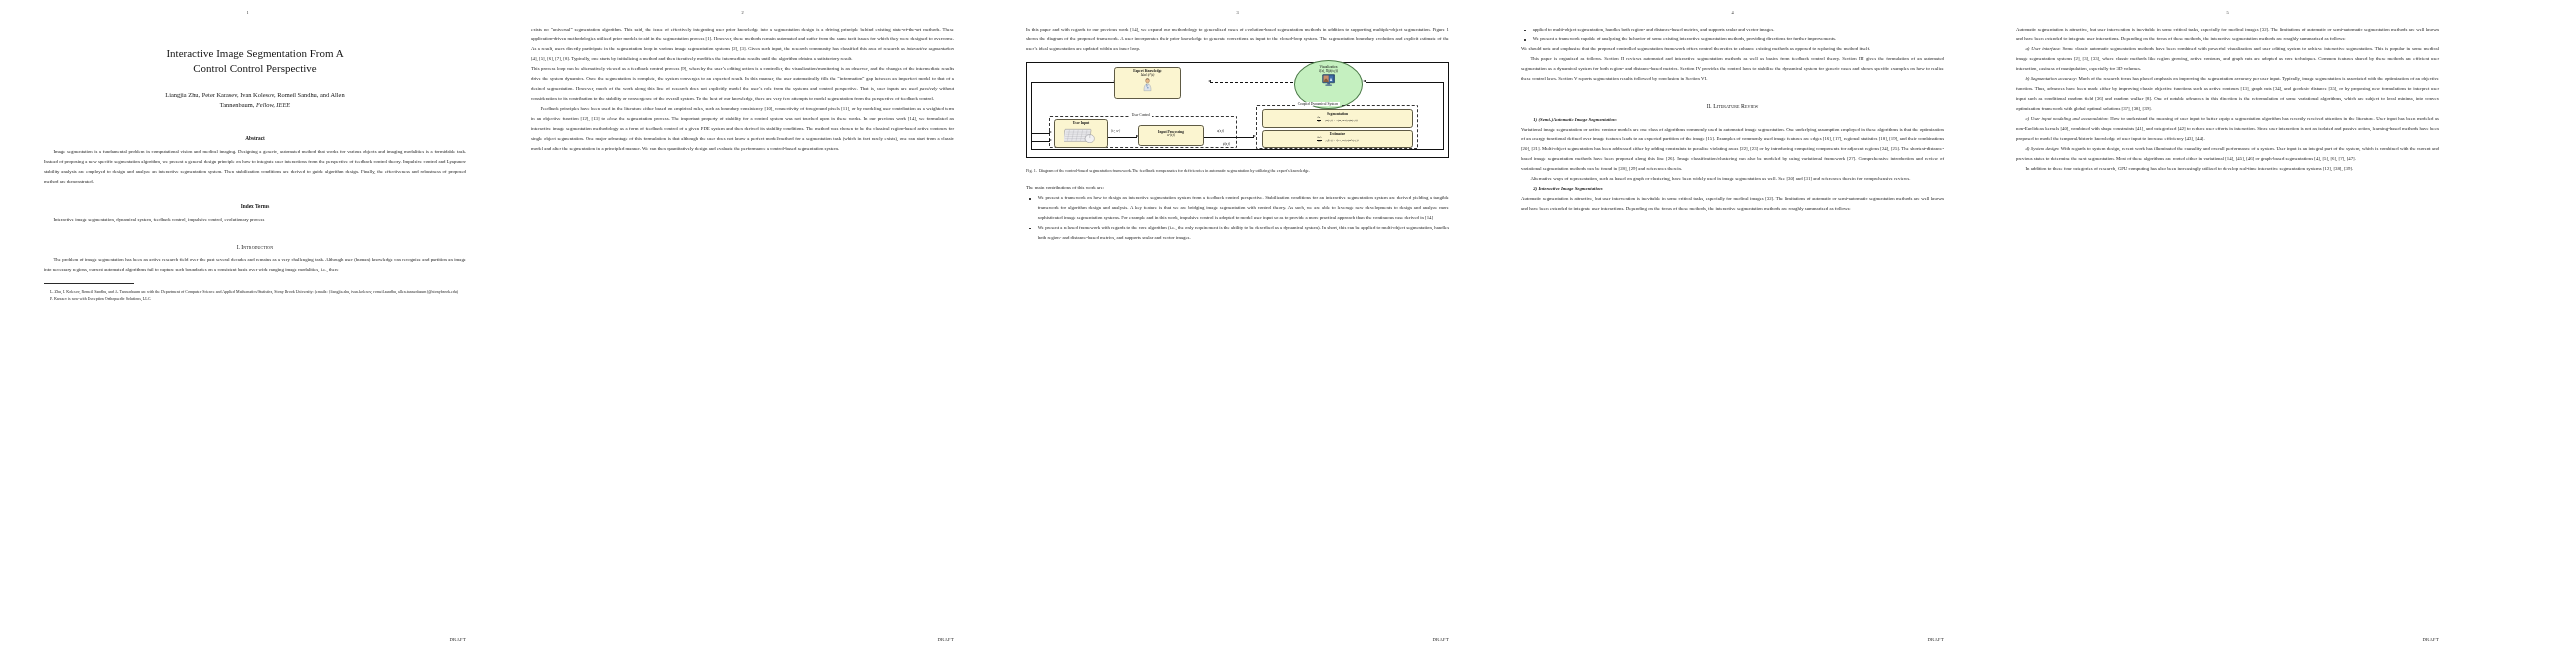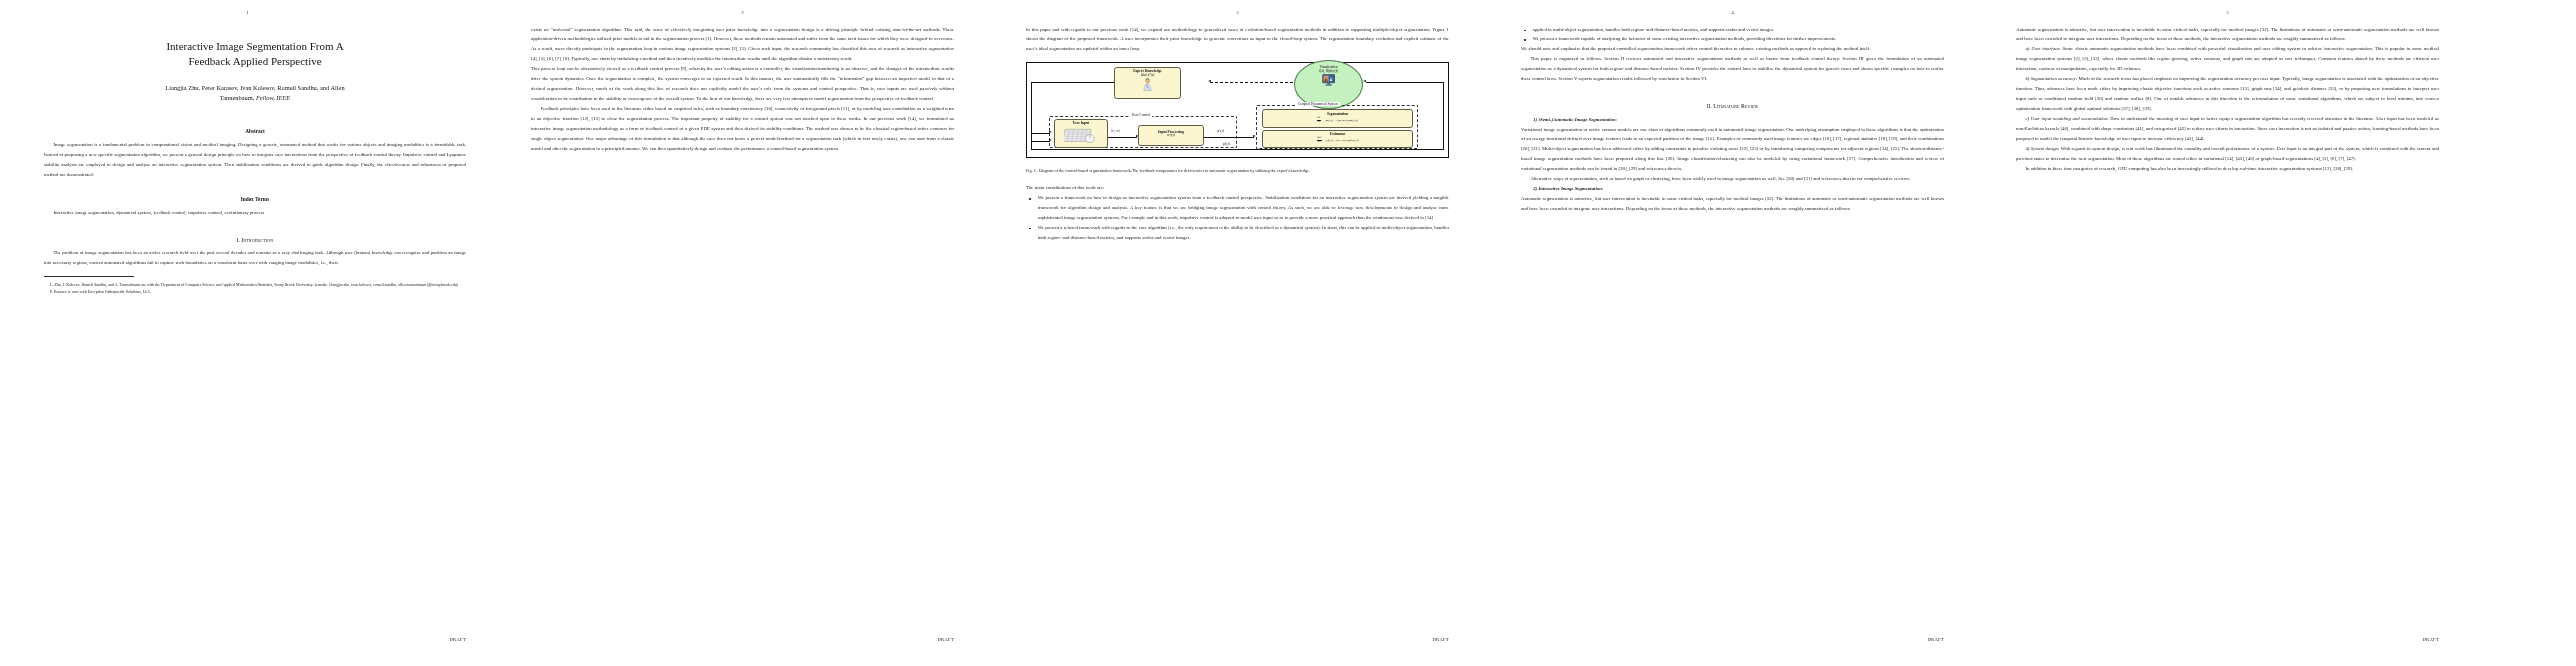--- a/index.html
+++ b/index.html
@@ -67,21 +67,21 @@
     font-family:"Liberation Serif", serif;
   }
   .page1 .draft{ right:0; }
 
   
   .title{
     text-align:center;
     font-size:11px;
     line-height:1.42;
     font-weight:400;
-    margin:14px 0 0 0;
+    margin:21px 0 0 0;
     font-family:"Liberation Serif", serif;
     color:#151515;
   }
   .authors{
     text-align:center;
     font-size:6.4px;
     line-height:1.6;
     margin:13.3px 0 0 0;
     color:#151515;
   }
@@ -263,21 +263,21 @@
 
   <div class="arxiv-stamp">
     <span>arXiv:1606.08008v2  [cs.CV]  26 Sep 2016</span>
   </div>
 
   <div class="page page1">
     <div class="page-num">1</div>
     <div class="page-inner">
       <div class="title">
         <div>Interactive Image Segmentation From A</div>
-        <div>Feedback Applied Perspective</div>
+        <div>Control Control Perspective</div>
       </div>
       <div class="authors">
         <div>Liangjia Zhu, Peter Karasev, Ivan Kolesov, Romeil Sandhu, and Allen</div>
         <div><span>Tannenbaum, </span><span class="fellow">Fellow, IEEE</span></div>
       </div>
 
       <div class="sec-center abs-head">Abstract</div>
       <p class="body">Image segmentation is a fundamental problem in computational vision and medical imaging. Designing a generic, automated method that works for various objects and imaging modalities is a formidable task. Instead of proposing a new specific segmentation algorithm, we present a general design principle on how to integrate user interactions from the perspective of feedback control theory. Impulsive control and Lyapunov stability analysis are employed to design and analyze an interactive segmentation system. Then stabilization conditions are derived to guide algorithm design. Finally, the effectiveness and robustness of proposed method are demonstrated.</p>
 
       <div class="sec-center idx-head">Index Terms</div>

